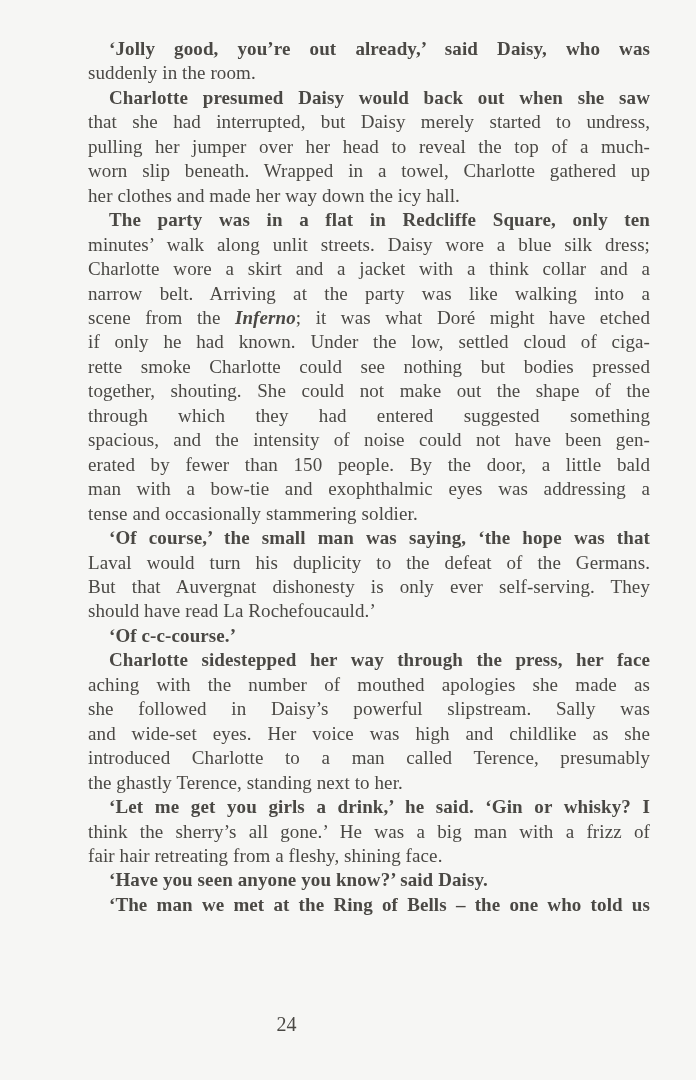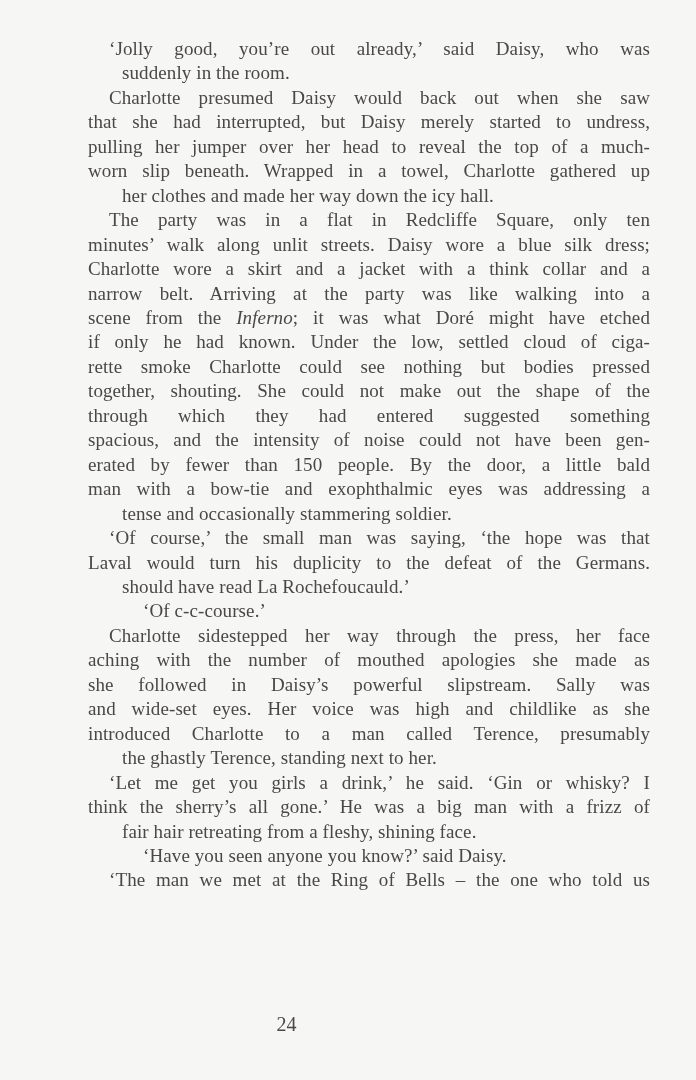--- a/index.html
+++ b/index.html
@@ -28,27 +28,28 @@
     line-height: 24.45px;
     letter-spacing: 0.1px;
   }
   .line {
     text-align: justify;
     text-align-last: justify;
   }
   .line.end {
     text-align: left;
     text-align-last: left;
-    margin-left: 34px;
   }
   .line.indent {
     padding-left: 21px;
+    font-weight: bold;
   }
   .line i {
     font-style: italic;
+    font-weight: bold;
   }
   .page-number {
     position: absolute;
     top: 1012px;
     left: 0;
     width: 573px;
     text-align: center;
     font-size: 20px;
     line-height: 24px;
   }
@@ -73,20 +74,21 @@
       <div class="line">if only he had known. Under the low, settled cloud of ciga-</div>
       <div class="line">rette smoke Charlotte could see nothing but bodies pressed</div>
       <div class="line">together, shouting. She could not make out the shape of the</div>
       <div class="line">through which they had entered suggested something</div>
       <div class="line">spacious, and the intensity of noise could not have been gen-</div>
       <div class="line">erated by fewer than 150 people. By the door, a little bald</div>
       <div class="line">man with a bow-tie and exophthalmic eyes was addressing a</div>
       <div class="line end">tense and occasionally stammering soldier.</div>
       <div class="line indent">‘Of course,’ the small man was saying, ‘the hope was that</div>
       <div class="line">Laval would turn his duplicity to the defeat of the Germans.</div>
+      <div class="line">But that Auvergnat dishonesty is only ever self-serving. They</div>
       <div class="line end">should have read La Rochefoucauld.’</div>
       <div class="line indent end">‘Of c-c-course.’</div>
       <div class="line indent">Charlotte sidestepped her way through the press, her face</div>
       <div class="line">aching with the number of mouthed apologies she made as</div>
       <div class="line">she followed in Daisy’s powerful slipstream. Sally was</div>
       <div class="line">and wide-set eyes. Her voice was high and childlike as she</div>
       <div class="line">introduced Charlotte to a man called Terence, presumably</div>
       <div class="line end">the ghastly Terence, standing next to her.</div>
       <div class="line indent">‘Let me get you girls a drink,’ he said. ‘Gin or whisky? I</div>
       <div class="line">think the sherry’s all gone.’ He was a big man with a frizz of</div>

